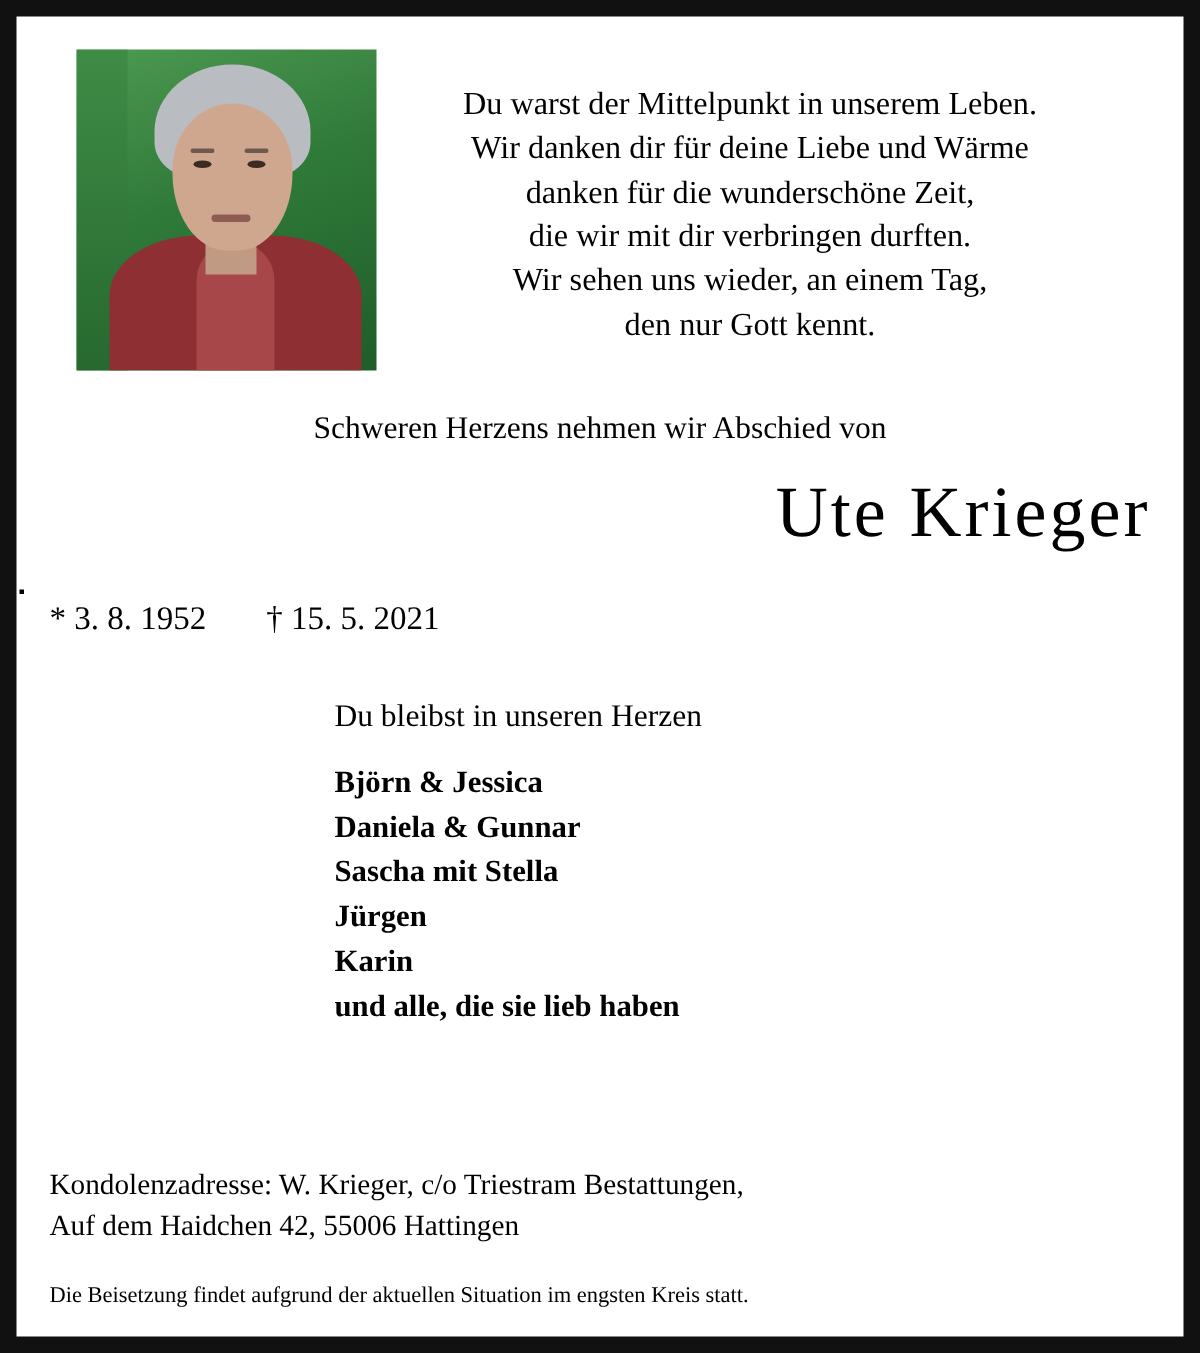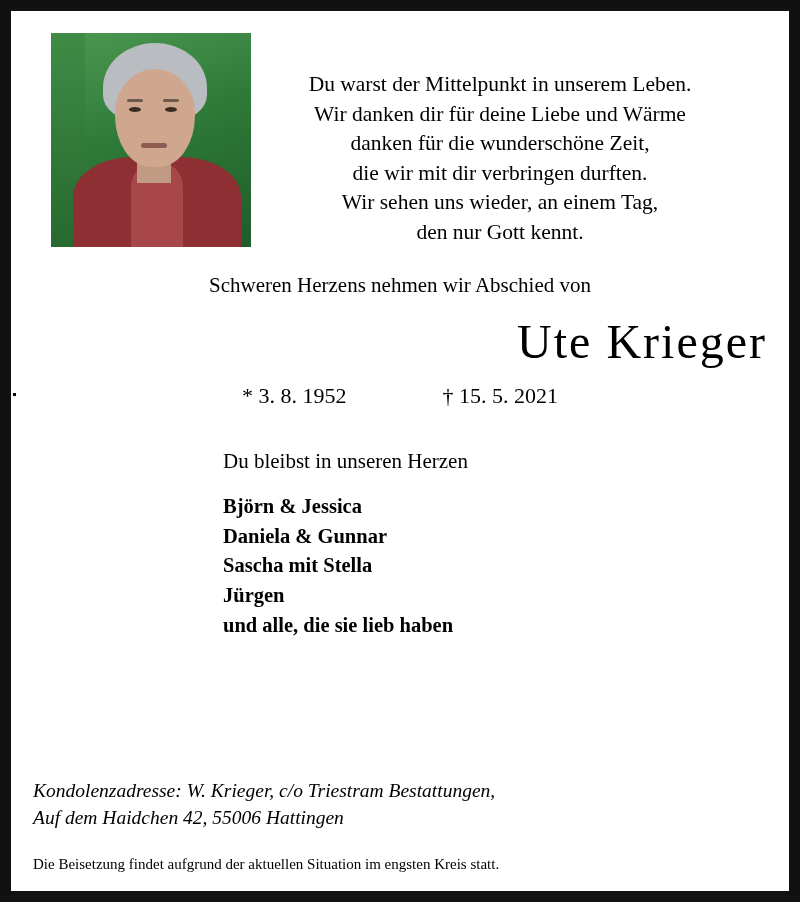--- a/index.html
+++ b/index.html
@@ -26,21 +26,21 @@
     position: relative;
     width: 100%;
     height: 100%;
     box-sizing: border-box;
     padding: 14px 22px 10px 22px;
   }
 
   
   .top {
     display: flex;
-    align-items: flex-end;
+    align-items: center;
   }
   .photo {
     width: 200px;
     height: 214px;
     flex: 0 0 200px;
     margin-left: 18px;
     margin-top: 8px;
     position: relative;
     overflow: hidden;
     background: linear-gradient(160deg, #4d9a52 0%, #2f7a39 45%, #1f5d2a 100%);
@@ -150,24 +150,23 @@
     margin-top: 16px;
     font-weight: 400;
   }
   .maiden {
     text-align: center;
     font-size: 20px;
     margin-top: 12px;
   }
   .dates {
     display: flex;
-    justify-content: center;
-    gap: 96px;
+    gap: 40px;
     font-size: 22px;
-    margin-top: 14px;
+    margin-top: 30px;
   }
 
   
   .body-block {
     padding-left: 190px;
     margin-top: 40px;
   }
   .line-intro {
     font-size: 21px;
     margin-bottom: 18px;
@@ -181,21 +180,20 @@
   
   .footer {
     position: absolute;
     left: 22px;
     right: 22px;
     bottom: 18px;
   }
   .address {
     font-size: 19.5px;
     line-height: 1.38;
-    font-style: italic;
   }
   .note {
     font-size: 15px;
     margin-top: 24px;
   }
   .dot-marker {
     position: absolute;
     left: 2px;
     top: 382px;
     width: 3px;
@@ -244,20 +242,21 @@
       <span>* 3. 8. 1952</span>
       <span>† 15. 5. 2021</span>
     </div>
 
     <div class="body-block">
       <div class="line-intro">Du bleibst in unseren Herzen</div>
       <div class="mourner">Björn &amp; Jessica</div>
       <div class="mourner">Daniela &amp; Gunnar</div>
       <div class="mourner">Sascha mit Stella</div>
       <div class="mourner">Jürgen</div>
+      <div class="mourner">Karin</div>
       <div class="mourner">und alle, die sie lieb haben</div>
     </div>
 
     <div class="footer">
       <div class="address">
         <div>Kondolenzadresse: W. Krieger, c/o Triestram Bestattungen,</div>
         <div>Auf dem Haidchen 42, 55006 Hattingen</div>
       </div>
       <div class="note">Die Beisetzung findet aufgrund der aktuellen Situation im engsten Kreis statt.</div>
     </div>

